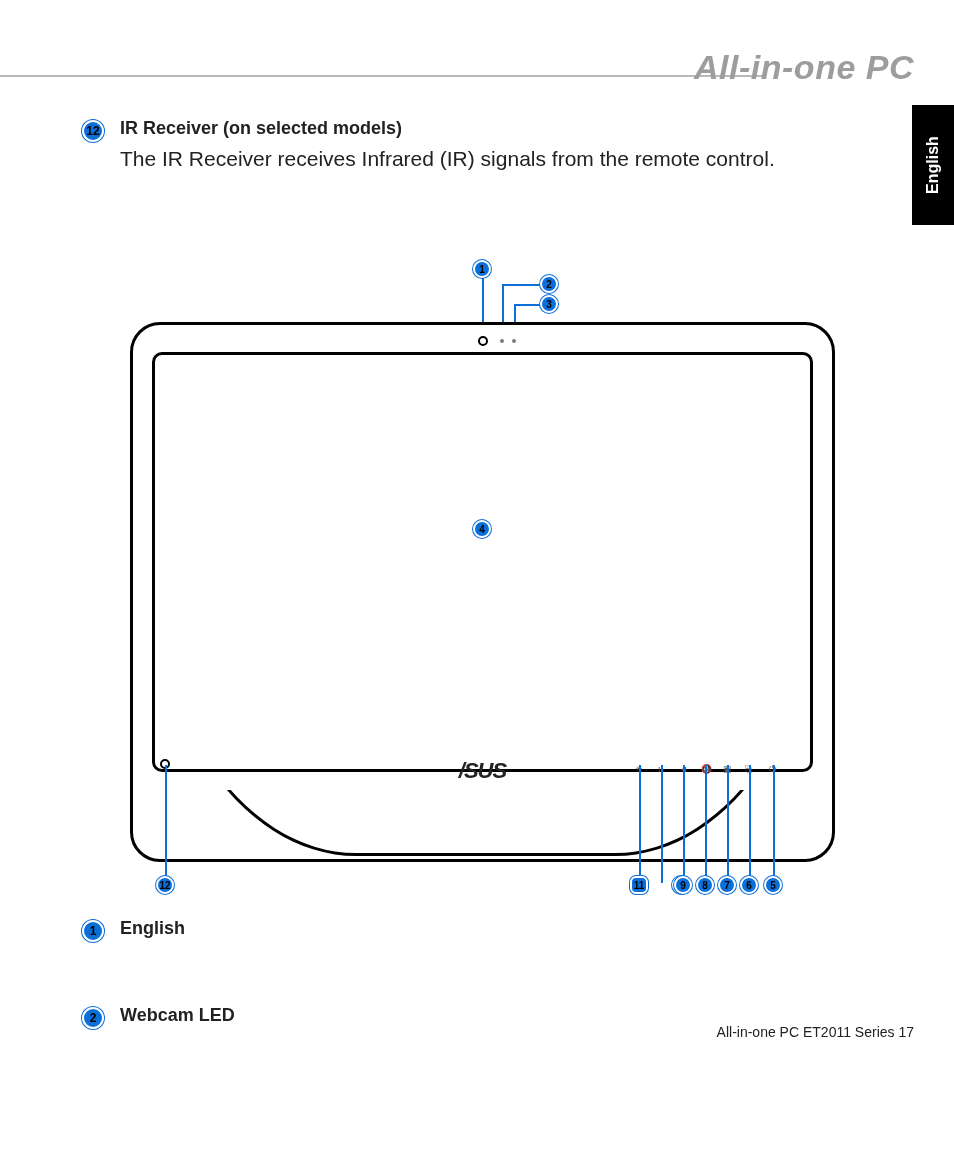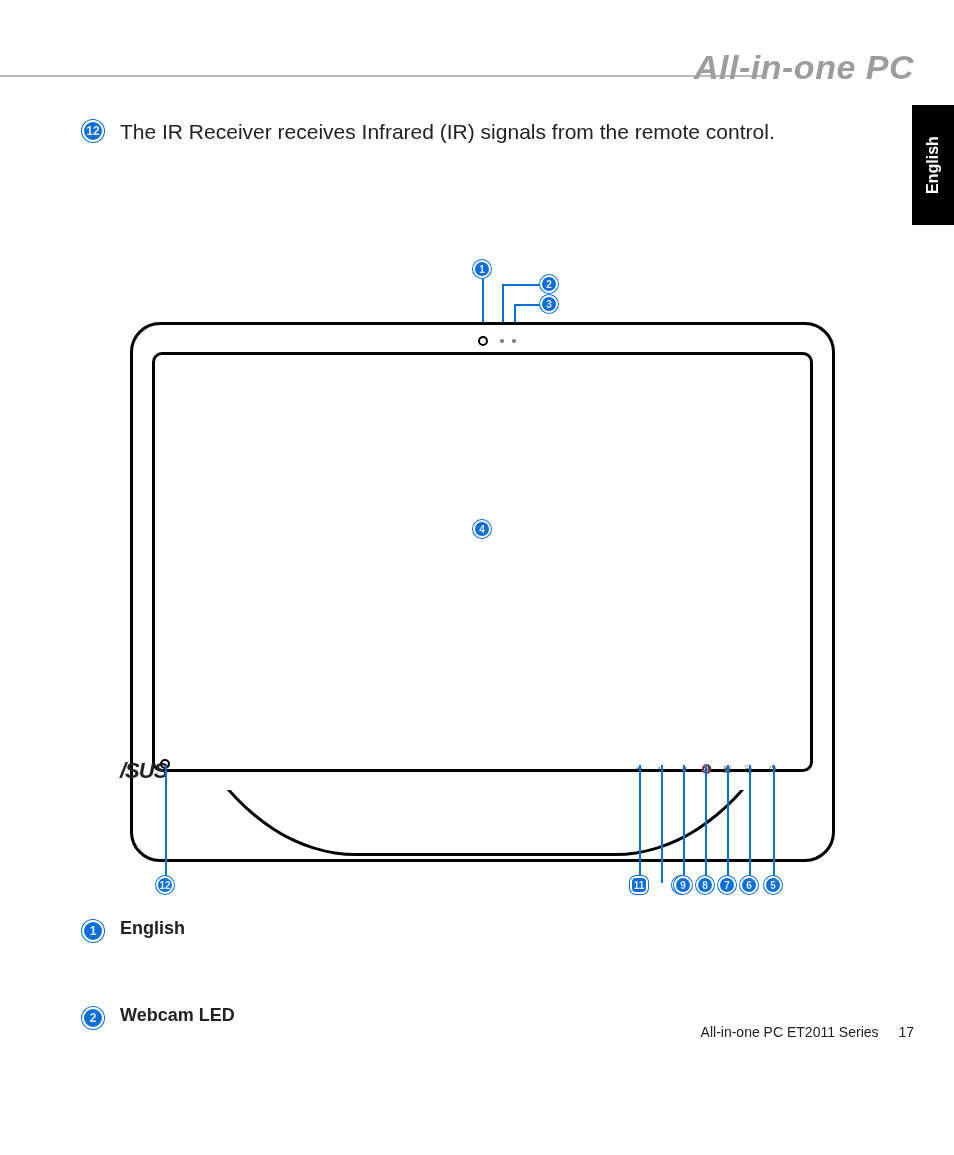--- a/index.html
+++ b/index.html
@@ -8,21 +8,21 @@
 
   
   .header-rule { position: absolute; left: 0; top: 75px; width: 762px; height: 2px; background: #b9b9b9; }
   .header-title { position: absolute; right: 40px; top: 48px; font-size: 34px; color: #9d9d9d; font-weight: 600; letter-spacing: 0.5px; font-style: italic; }
 
   
   .lang-tab { position: absolute; right: 0; top: 105px; width: 42px; height: 120px; background: #000; color: #fff; display:flex; align-items:center; justify-content:center; }
   .lang-tab span { transform: rotate(-90deg); font-weight: 700; font-size: 16px; }
 
   
-  .circ { display:inline-flex; align-items:center; justify-content:center; width:22px; height:22px; border-radius:50%; background:#0a6fd8; color:#e5e5e5; font-weight:700; font-size:12px; border:2px solid #fff; box-shadow:0 0 0 1px #0a6fd8; }
+  .circ { display:inline-flex; align-items:center; justify-content:center; width:22px; height:22px; border-radius:50%; background:#0a6fd8; color:#000000; font-weight:700; font-size:12px; border:2px solid #fff; box-shadow:0 0 0 1px #0a6fd8; }
   .circ.small { width:18px; height:18px; font-size:10px; }
 
   
   .block { position:absolute; left:120px; width:760px; }
   .block .lead { position:absolute; left:-38px; top:2px; }
   .block h3 { font-size:18px; font-weight:700; margin-bottom:6px; }
   .block p { font-size:21px; line-height:1.35; }
 
   #sec12 { top:118px; }
   #sec1  { top:918px; }
@@ -35,21 +35,21 @@
   .monitor { position:absolute; left:10px; top:52px; width:705px; height:540px; border:3px solid #000; border-radius:30px; background:#fff; }
   .bezel   { position:absolute; left:32px; top:82px; width:661px; height:420px; border:3px solid #000; border-radius:10px; background:#fff; }
 
   .webcam-dot { position:absolute; left:358px; top:66px; width:10px; height:10px; border:2px solid #000; border-radius:50%; background:#fff; }
   .led-dot    { position:absolute; top:69px; width:4px; height:4px; background:#7a7a7a; border-radius:50%; }
   .led1 { left:380px; } .led2 { left:392px; }
 
   .chin-curve { position:absolute; left:60px; top:520px; width:605px; height:70px; overflow:hidden; }
   .chin-curve::before { content:""; position:absolute; left:-40px; top:-600px; width:685px; height:660px; border:3px solid #000; border-radius:50%/80%; }
 
-  .logo { position:absolute; left:0; right:0; top:488px; text-align:left; font-weight:900; font-style:italic; font-size:22px; letter-spacing:-1px; font-family: Arial, sans-serif; }
+  .logo { position:absolute; left:0; right:0; top:488px; text-align:center; font-weight:900; font-style:italic; font-size:22px; letter-spacing:-1px; font-family: Arial, sans-serif; }
 
   .ir-led { position:absolute; left:40px; top:489px; width:10px; height:10px; border:2px solid #000; border-radius:50%; }
 
   .btn-icon { position:absolute; top:494px; color:#555; font-size:9px; }
   .b11{left:515px;} .b10{left:537px;} .b9{left:559px;} .b8{left:581px;} .b7{left:603px;} .b6{left:625px;} .b5{left:649px;}
 
   
   .lead-line { position:absolute; background:#0a6fd8; }
   .vlead { width:2px; }
   .hlead { height:2px; }
@@ -69,36 +69,37 @@
   .mid-circ { position:absolute; left:353px; top:250px; }
 
   
   .bc { position:absolute; top:495px; height:118px; width:2px; background:#0a6fd8; }
   .bc12{ left:45px; } .bc11{left:519px;} .bc10{left:541px;} .bc9{left:563px;} .bc8{left:585px;} .bc7{left:607px;} .bc6{left:629px;} .bc5{left:653px;}
   .bot-circ { position:absolute; top:606px; }
   .bot12{left:36px;} .bot11{left:510px;border-radius:6px;} .bot10{left:552px;} .bot9{left:554px;} .bot8{left:576px;} .bot7{left:598px;} .bot6{left:620px;} .bot5{left:644px;}
 
   
   .footer { position:absolute; right:40px; bottom:32px; font-size:14px; }
-  .footer .pg { margin-left:16px; }
+  .footer .pg { margin-left:0; }
 </style>
 </head>
 <body>
 
 <div class="page">
 
   <div class="header-rule"></div>
   <div class="header-title">All-in-one PC</div>
 
   <div class="lang-tab">
     <span>English</span>
   </div>
 
   <div id="sec12" class="block">
     <span class="circ lead">12</span>
+    <h3>IR Receiver (on selected models)</h3>
     <p>The IR Receiver receives Infrared (IR) signals from the remote control.</p>
   </div>
 
   <div class="diagram">
 
     <div class="lead-line vlead tc1v"></div>
     <div class="lead-line vlead tc2v"></div>
     <div class="lead-line vlead tc3v"></div>
     <div class="lead-line hlead tc2h"></div>
     <div class="lead-line hlead tc3h"></div>

